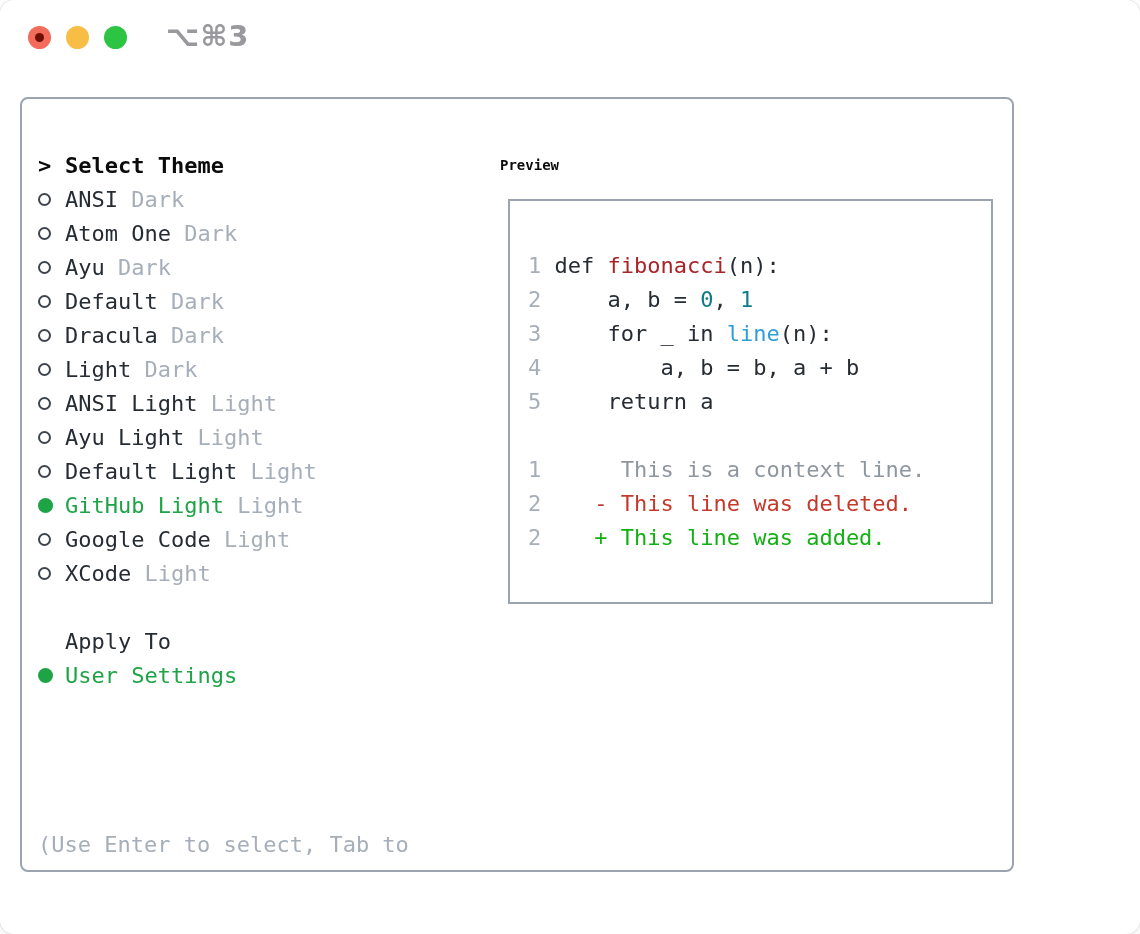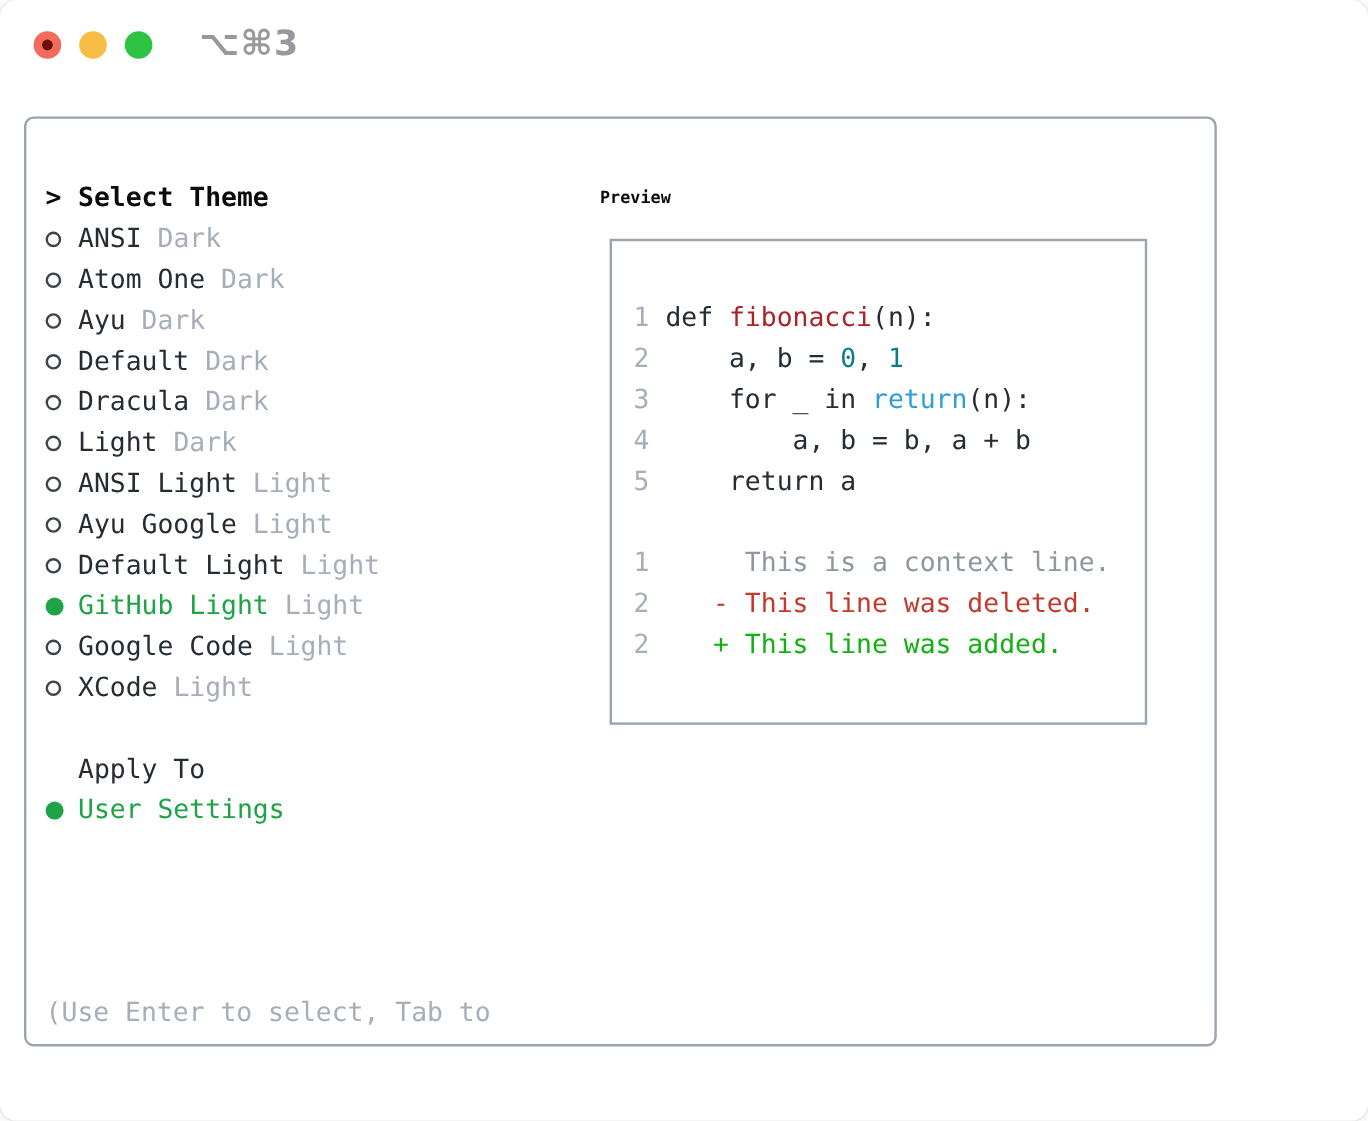--- a/index.html
+++ b/index.html
@@ -57,21 +57,21 @@
   .theme-list{position:absolute;left:16px;top:49px;}
   .apply-block{position:absolute;left:16px;top:525px;}
   .hint{
     position:absolute;left:16px;top:661px;
     font-size:22px;line-height:34px;color:var(--muted-gray);white-space:pre;
   }
   
   .pv-title{position:absolute;left:478px;top:49px;height:34px;display:flex;align-items:center;
     font-size:14px;font-weight:bold;color:#0b0b0b;}
   .pv-box{
-    position:absolute;left:486px;top:100px;width:448px;height:405px;
+    position:absolute;left:486px;top:100px;width:485px;height:405px;
     border:2px solid var(--border-gray);background:#fff;
   }
   .pv-code{position:absolute;left:18px;top:48px;}
   .pv-line{height:34px;line-height:34px;white-space:pre;font-size:22px;}
   .ln{display:inline-block;width:2ch;color:var(--muted-gray);}
   .c-code{color:var(--text-dark);}
   .c-func{color:var(--function-red);}
   .c-num{color:var(--number-teal);}
   .c-builtin{color:var(--builtin-blue);}
   .c-ctx{color:var(--context-gray);}
@@ -120,21 +120,21 @@
       <div class="row">
         <span class="marker"><span class="radio"></span></span>
         <span class="t-name">Light</span><span class="t-name"> </span><span class="t-variant">Dark</span>
       </div>
       <div class="row">
         <span class="marker"><span class="radio"></span></span>
         <span class="t-name">ANSI Light</span><span class="t-name"> </span><span class="t-variant">Light</span>
       </div>
       <div class="row">
         <span class="marker"><span class="radio"></span></span>
-        <span class="t-name">Ayu Google</span><span class="t-name"> </span><span class="t-variant">Light</span>
+        <span class="t-name">Ayu Light</span><span class="t-name"> </span><span class="t-variant">Light</span>
       </div>
       <div class="row">
         <span class="marker"><span class="radio"></span></span>
         <span class="t-name">Default Light</span><span class="t-name"> </span><span class="t-variant">Light</span>
       </div>
       <div class="row selected">
         <span class="marker"><span class="radio"></span></span>
         <span class="t-name">GitHub Light</span><span class="t-name"> </span><span class="t-variant">Light</span>
       </div>
       <div class="row">
@@ -162,21 +162,21 @@
       <div>(Use Enter to select, Tab to</div>
       <div>change focus)</div>
     </div>
 
     <div class="pv-title">Preview</div>
 
     <div class="pv-box">
       <div class="pv-code">
         <div class="pv-line"><span class="ln">1</span><span class="c-code">def </span><span class="c-func">fibonacci</span><span class="c-code">(n):</span></div>
         <div class="pv-line"><span class="ln">2</span><span class="c-code">    a, b = </span><span class="c-num">0</span><span class="c-code">, </span><span class="c-num">1</span></div>
-        <div class="pv-line"><span class="ln">3</span><span class="c-code">    for _ in </span><span class="c-builtin">return</span><span class="c-code">(n):</span></div>
+        <div class="pv-line"><span class="ln">3</span><span class="c-code">    for _ in </span><span class="c-builtin">line</span><span class="c-code">(n):</span></div>
         <div class="pv-line"><span class="ln">4</span><span class="c-code">        a, b = b, a + b</span></div>
         <div class="pv-line"><span class="ln">5</span><span class="c-code">    return a</span></div>
         <div class="pv-line"></div>
         <div class="pv-line"><span class="ln">1</span><span class="c-ctx">     This is a context line.</span></div>
         <div class="pv-line"><span class="ln">2</span><span class="c-del">   - This line was deleted.</span></div>
         <div class="pv-line"><span class="ln">2</span><span class="c-add">   + This line was added.</span></div>
       </div>
     </div>
 
   </div>

